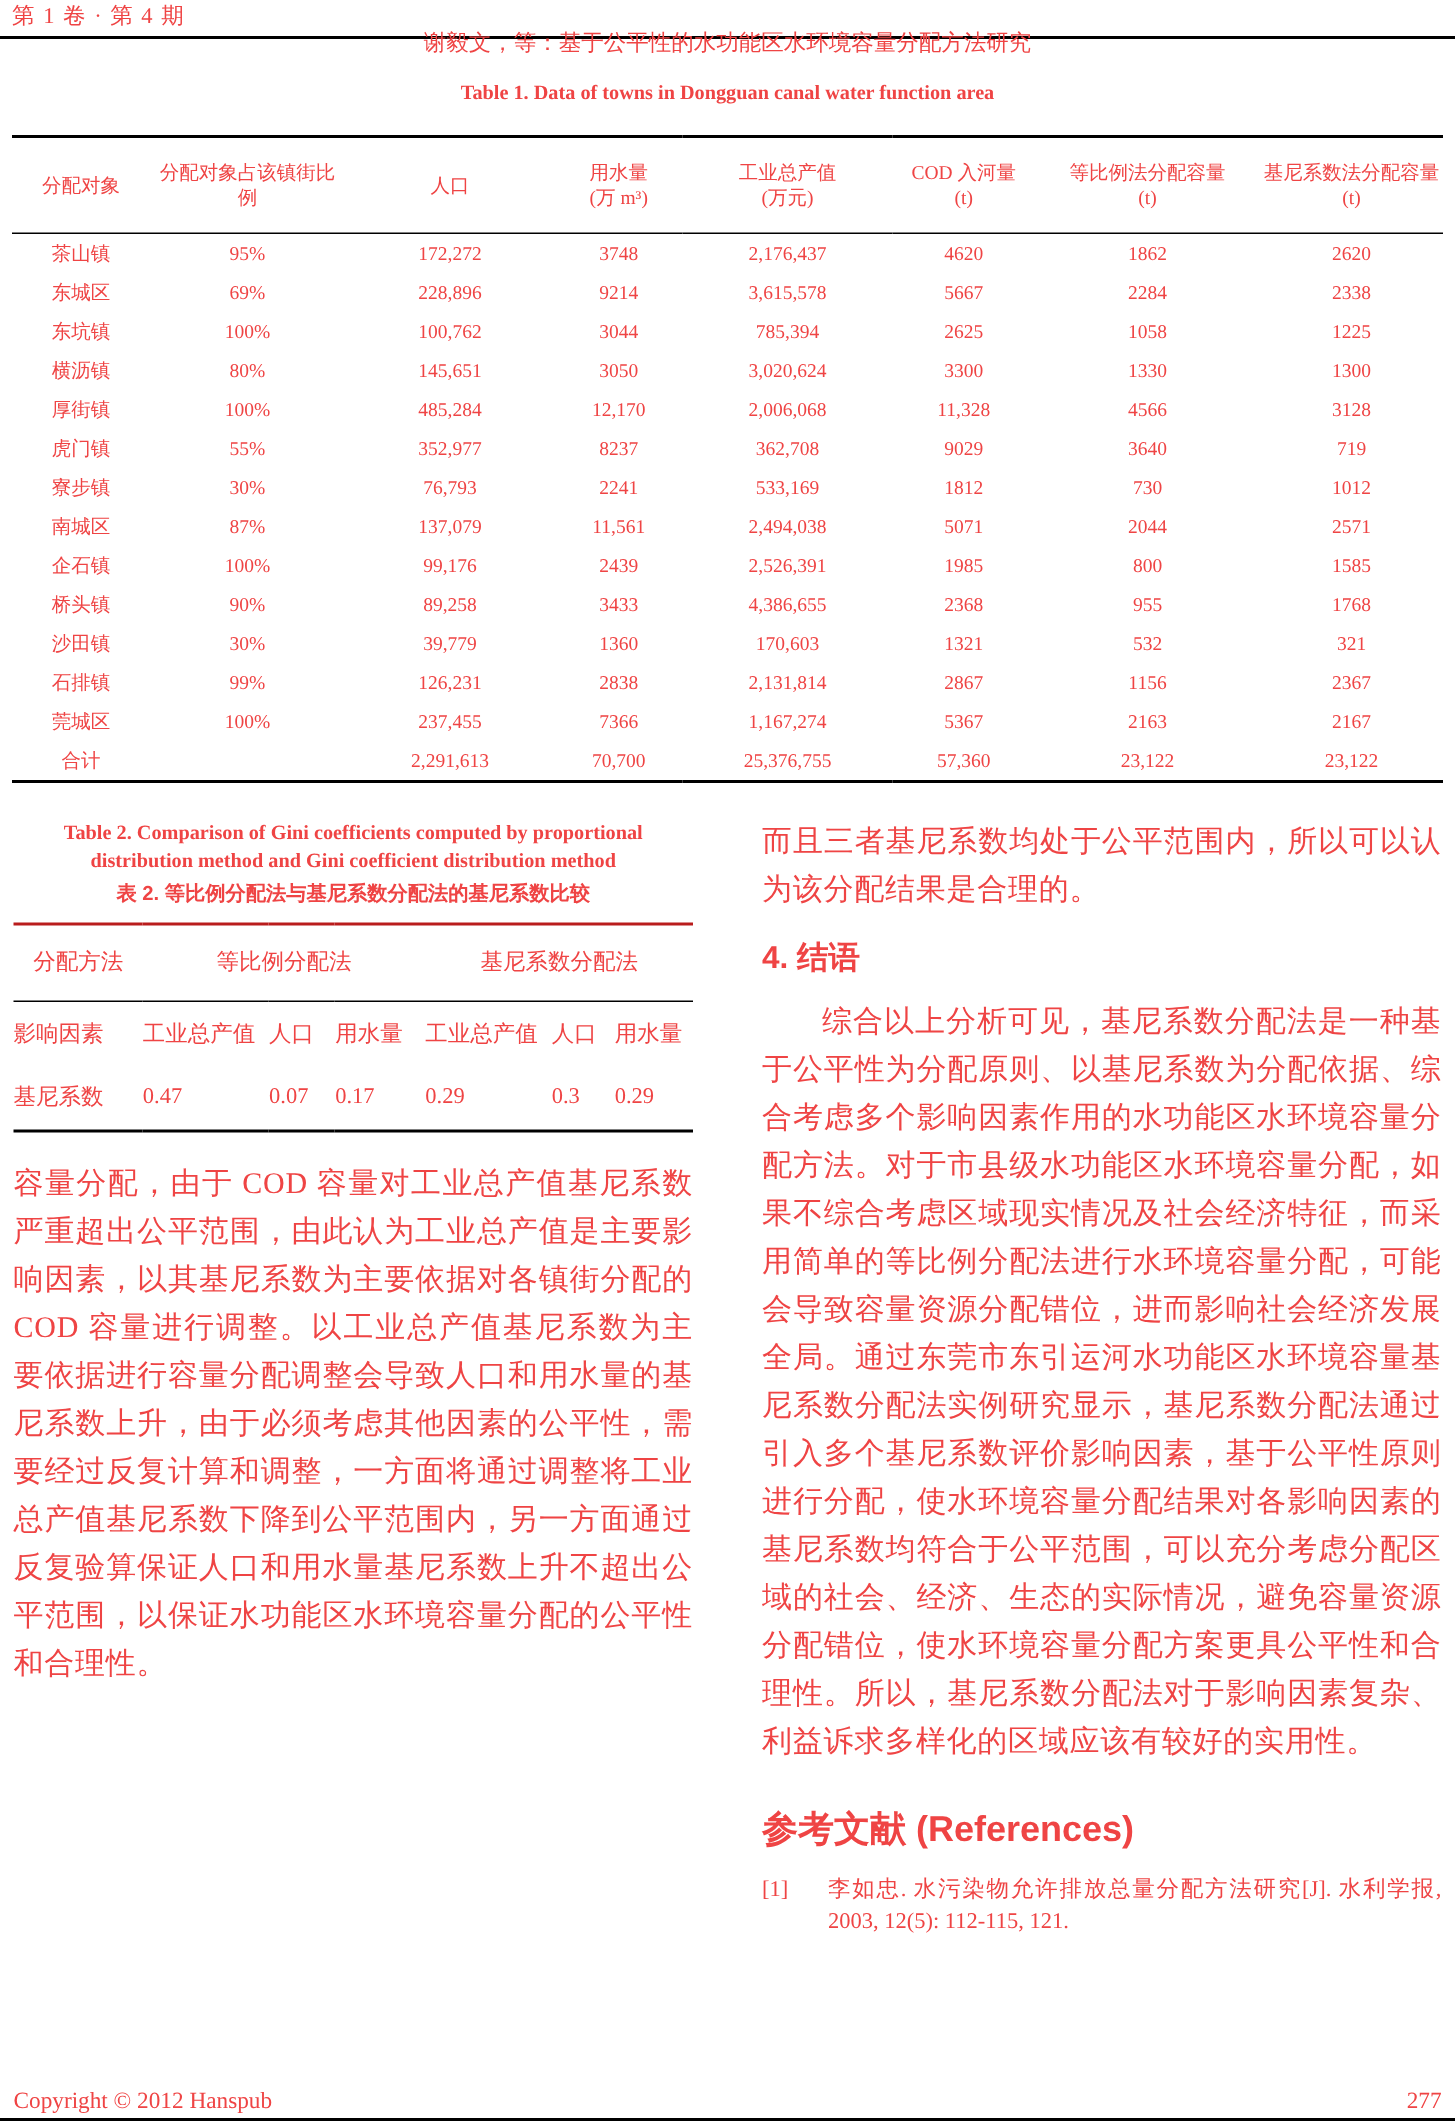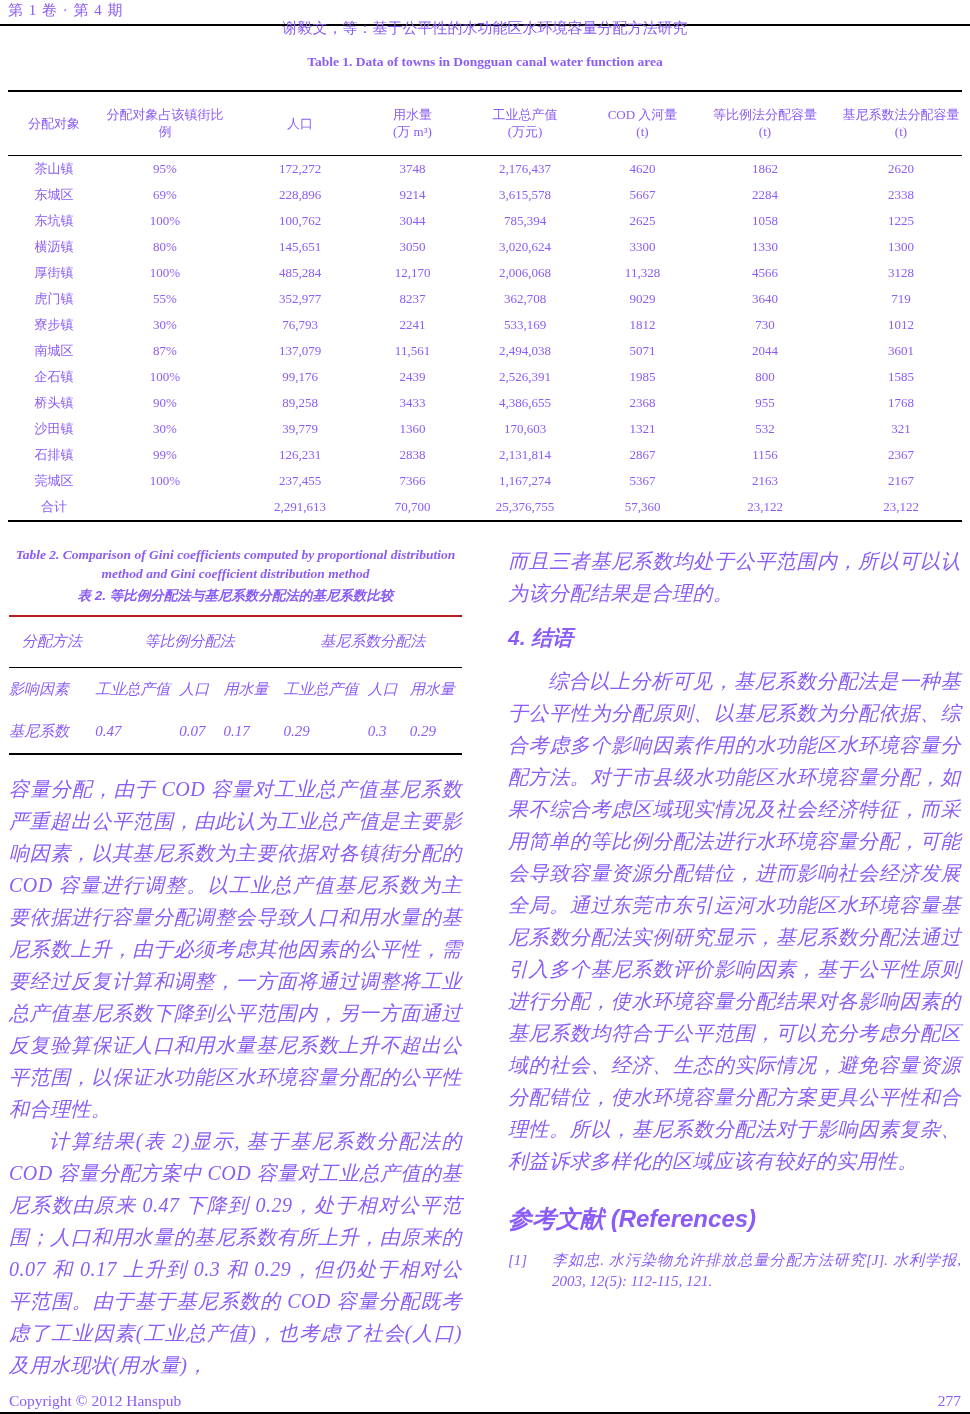--- a/index.html
+++ b/index.html
@@ -1,21 +1,21 @@
 <!DOCTYPE html>
 <html><head>
 <meta charset="utf-8">
 <style>
   * { margin: 0; padding: 0; box-sizing: border-box; }
   html, body { background: #e8e8e8; }
   .page {
     width: 970px; height: 1414px;
     margin: 0 auto;
     background: #ffffff;
-    color: #8b5cf6;
+    color: #ef4444;
     font-family: "Liberation Serif", "DejaVu Serif", serif;
     position: relative;
     overflow: hidden;
   }
   
   .page-header {
     position: relative;
     height: 26px;
     border-bottom: 2px solid #000;
   }
@@ -52,21 +52,21 @@
     padding: 0 2px;
   }
   table.t1 thead th .unit { display: block; }
   table.t1 tbody td {
     text-align: center;
     height: 26px; line-height: 18px;
     padding: 4px 2px;
     white-space: nowrap;
   }
   
-  .twocol { display: flex; gap: 46px; padding: 0 9px; margin-top: 23px; font-style: italic; }
+  .twocol { display: flex; gap: 46px; padding: 0 9px; margin-top: 23px; }
   .col { width: 453px; }
   
   table.t2 {
     width: 100%; margin-top: 9px;
     border-collapse: collapse;
     border-top: 2px solid #b91c1c;
     border-bottom: 2px solid #000;
     font-size: 15px;
   }
   table.t2 thead th {
@@ -231,21 +231,21 @@
           <td>1012</td>
         </tr>
         <tr>
           <td>南城区</td>
           <td>87%</td>
           <td>137,079</td>
           <td>11,561</td>
           <td>2,494,038</td>
           <td>5071</td>
           <td>2044</td>
-          <td>3601</td>
+          <td>2571</td>
         </tr>
         <tr>
           <td>企石镇</td>
           <td>100%</td>
           <td>99,176</td>
           <td>2439</td>
           <td>2,526,391</td>
           <td>1985</td>
           <td>800</td>
           <td>1585</td>
@@ -344,21 +344,20 @@
               <td>0.07</td>
               <td>0.17</td>
               <td>0.29</td>
               <td>0.3</td>
               <td>0.29</td>
             </tr>
           </tbody>
       </table>
 
       <p class="body-par first-par">容量分配，由于 COD 容量对工业总产值基尼系数严重超出公平范围，由此认为工业总产值是主要影响因素，以其基尼系数为主要依据对各镇街分配的 COD 容量进行调整。以工业总产值基尼系数为主要依据进行容量分配调整会导致人口和用水量的基尼系数上升，由于必须考虑其他因素的公平性，需要经过反复计算和调整，一方面将通过调整将工业总产值基尼系数下降到公平范围内，另一方面通过反复验算保证人口和用水量基尼系数上升不超出公平范围，以保证水功能区水环境容量分配的公平性和合理性。</p>
-      <p class="body-par indent">计算结果(表 2)显示, 基于基尼系数分配法的 COD 容量分配方案中 COD 容量对工业总产值的基尼系数由原来 0.47 下降到 0.29，处于相对公平范围；人口和用水量的基尼系数有所上升，由原来的 0.07 和 0.17 上升到 0.3 和 0.29，但仍处于相对公平范围。由于基于基尼系数的 COD 容量分配既考虑了工业因素(工业总产值)，也考虑了社会(人口)及用水现状(用水量)，</p>
     </div>
 
     <div class="col">
       <p class="body-par">而且三者基尼系数均处于公平范围内，所以可以认为该分配结果是合理的。</p>
       <h2 class="section-heading">4. 结语</h2>
       <p class="body-par indent">综合以上分析可见，基尼系数分配法是一种基于公平性为分配原则、以基尼系数为分配依据、综合考虑多个影响因素作用的水功能区水环境容量分配方法。对于市县级水功能区水环境容量分配，如果不综合考虑区域现实情况及社会经济特征，而采用简单的等比例分配法进行水环境容量分配，可能会导致容量资源分配错位，进而影响社会经济发展全局。通过东莞市东引运河水功能区水环境容量基尼系数分配法实例研究显示，基尼系数分配法通过引入多个基尼系数评价影响因素，基于公平性原则进行分配，使水环境容量分配结果对各影响因素的基尼系数均符合于公平范围，可以充分考虑分配区域的社会、经济、生态的实际情况，避免容量资源分配错位，使水环境容量分配方案更具公平性和合理性。所以，基尼系数分配法对于影响因素复杂、利益诉求多样化的区域应该有较好的实用性。</p>
       <h2 class="refs-heading">参考文献  (References)</h2>
       <div class="ref-item">
         <span class="ref-num">[1]</span>
         <span class="ref-text">李如忠. 水污染物允许排放总量分配方法研究[J]. 水利学报, 2003, 12(5): 112-115, 121.</span>

